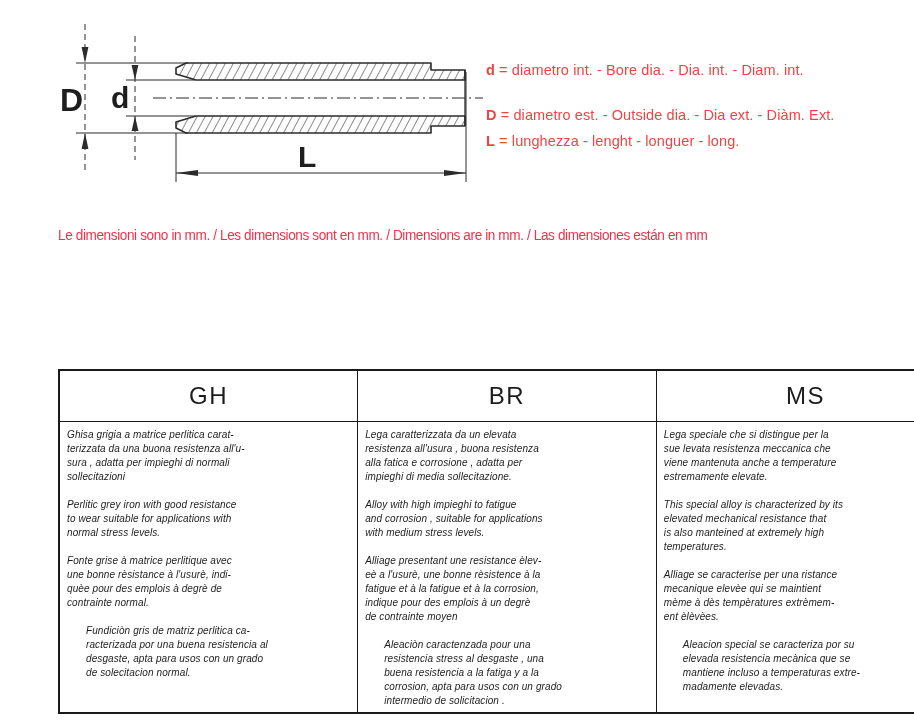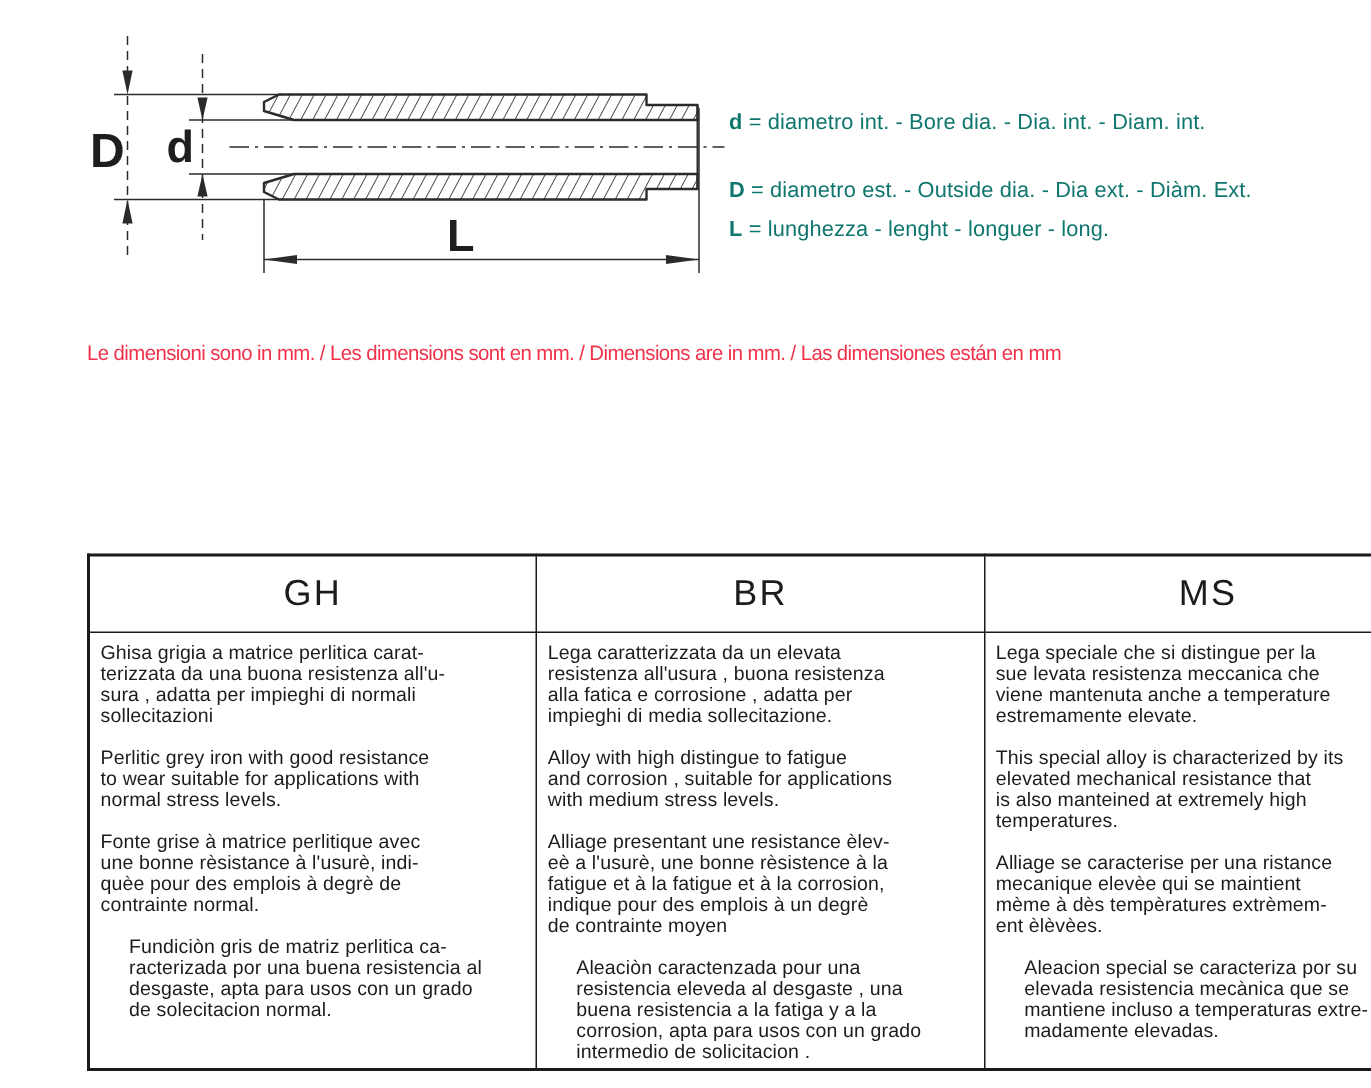--- a/index.html
+++ b/index.html
@@ -15,25 +15,24 @@
   
   .drawing {
     position: absolute; left: 55px; top: 10px;
     width: 430px; height: 195px;
   }
 
   
   .legend { position: absolute; left: 486px; top: 0; width: 420px; }
   .legend-line {
     position: absolute; left: 0;
-    color: #0f766e;
+    color: #ef4444;
     font-size: 14.5px;
     letter-spacing: 0.1px;
     white-space: nowrap;
-    margin-top: 12px;
   }
   .legend-line .sym { font-weight: bold; }
   .legend-line:nth-of-type(1) { top: 62px; }
   .legend-line:nth-of-type(2) { top: 107px; }
   .legend-line:nth-of-type(3) { top: 133px; }
 
   
   .mm-note {
     position: absolute; left: 58px; top: 227px;
     color: #f1304a;
@@ -63,25 +62,26 @@
     letter-spacing: 1.5px;
     text-align: center;
     vertical-align: middle;
   }
   .materials-table td {
     height: 281px;
     vertical-align: top;
     padding: 6px 5px 4px 7px;
   }
   .materials-table td p {
-    font-size: 13px;
+    font-size: 10px;
     line-height: 14px;
     letter-spacing: 0.1px;
     margin: 0 0 14px 0;
     white-space: pre-line;
+    font-style: italic;
   }
   .materials-table td p:last-child { margin-bottom: 0; margin-left: 19px; }
 
   svg text { font-family: "Liberation Sans", sans-serif; }
 </style>
 </head>
 <body>
 
 <svg class="drawing" viewBox="0 0 430 195" xmlns="http://www.w3.org/2000/svg">
   <defs>
@@ -162,30 +162,30 @@
         <p>Fundiciòn gris de matriz perlitica ca-
 racterizada por una buena resistencia al
 desgaste, apta para usos con un grado
 de solecitacion normal.</p>
       </td>
       <td>
         <p>Lega caratterizzata da un elevata
 resistenza all'usura , buona resistenza
 alla fatica e corrosione , adatta per
 impieghi di media sollecitazione.</p>
-        <p>Alloy with high distingue to fatigue
+        <p>Alloy with high impieghi to fatigue
 and corrosion , suitable for applications
 with medium stress levels.</p>
         <p>Alliage presentant une resistance èlev-
 eè a l'usurè, une bonne rèsistence à la
 fatigue et à la fatigue et à la corrosion,
 indique pour des emplois à un degrè
 de contrainte moyen</p>
         <p>Aleaciòn caractenzada pour una
-resistencia eleveda al desgaste , una
+resistencia stress al desgaste , una
 buena resistencia a la fatiga y a la
 corrosion, apta para usos con un grado
 intermedio de solicitacion .</p>
       </td>
       <td>
         <p>Lega speciale che si distingue per la
 sue levata resistenza meccanica che
 viene mantenuta anche a temperature
 estremamente elevate.</p>
         <p>This special alloy is characterized by its

